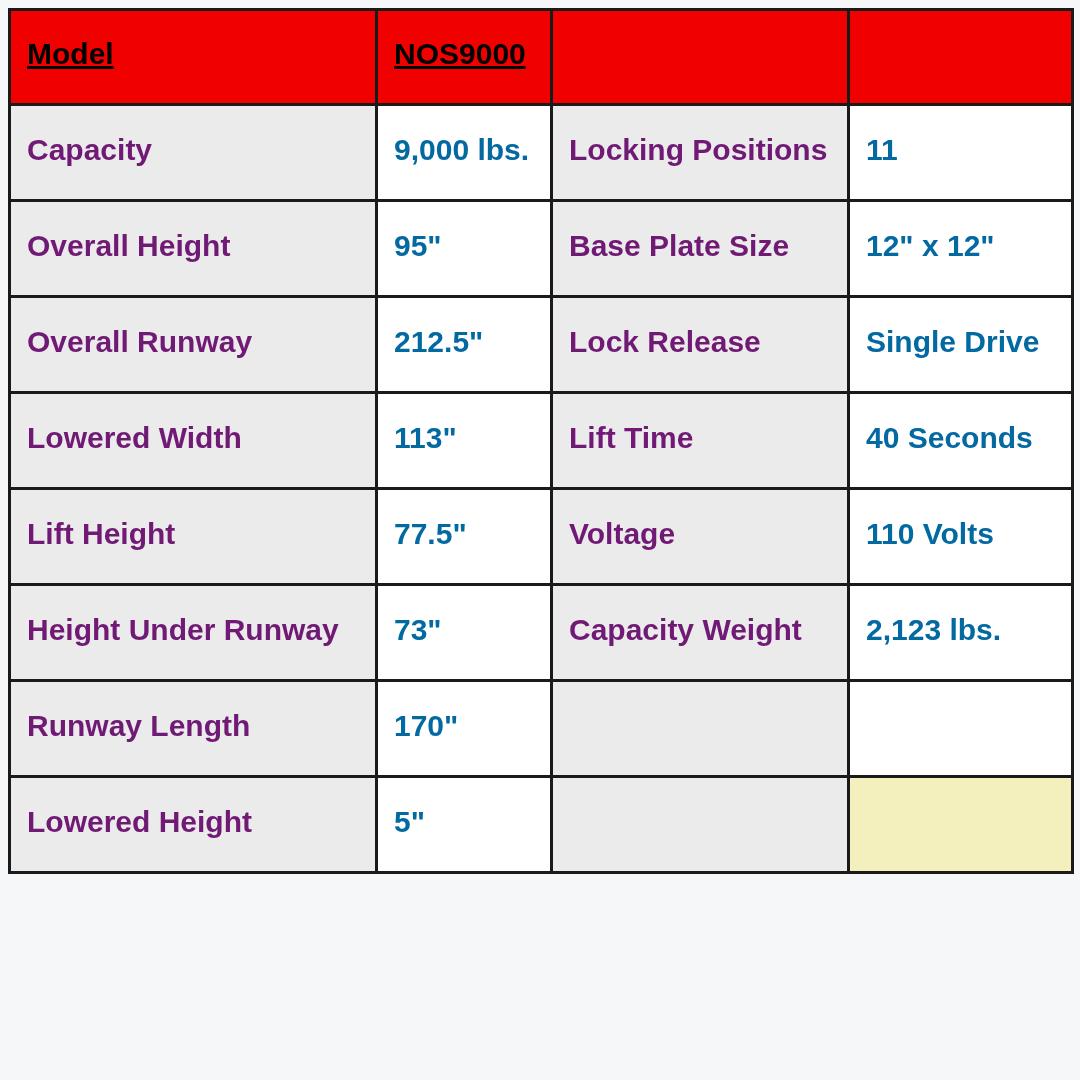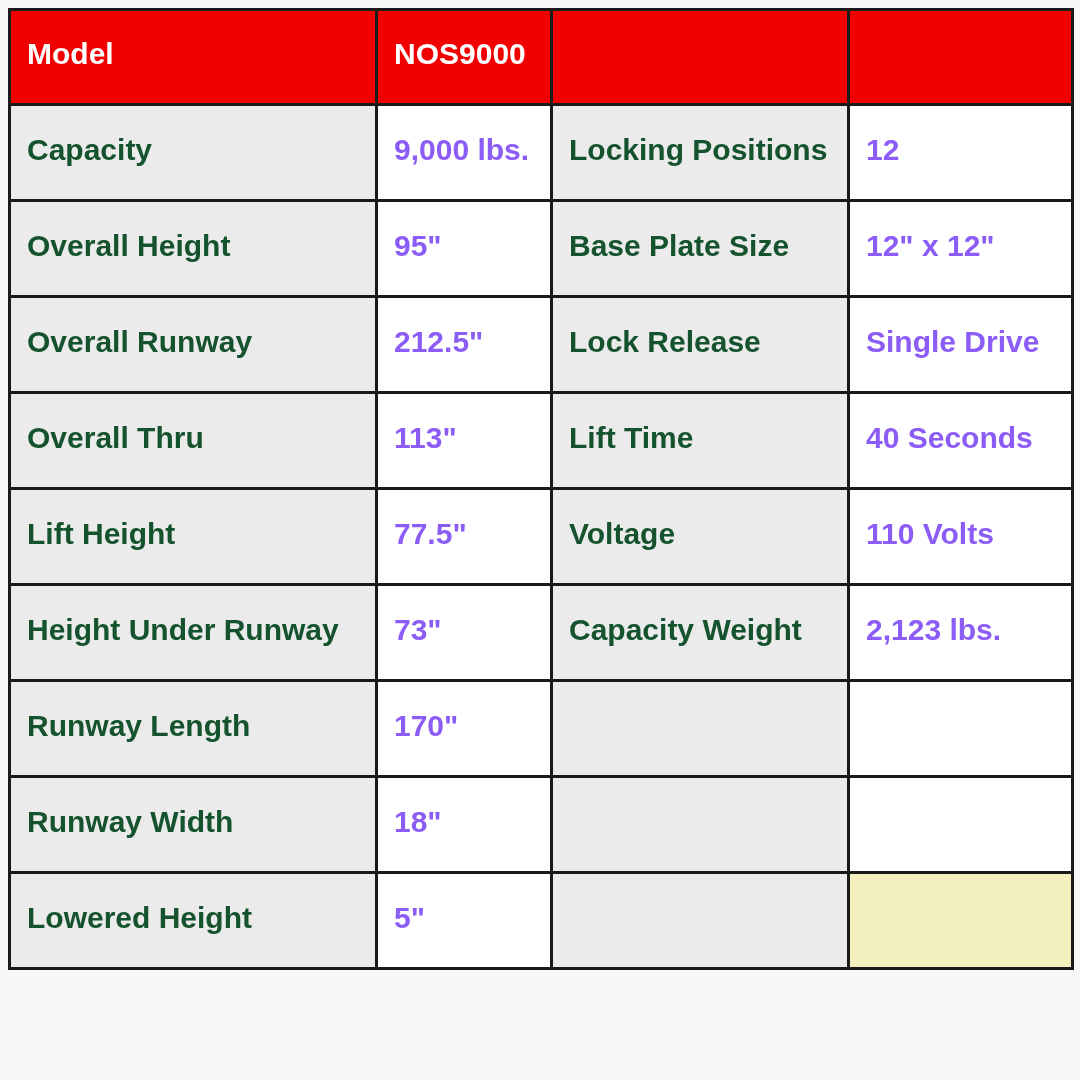--- a/index.html
+++ b/index.html
@@ -31,29 +31,30 @@
     text-align: left;
     vertical-align: middle;
     padding: 0 8px 6px 16px;
     overflow: hidden;
     white-space: nowrap;
   }
   .spec-table thead tr { height: 95px; }
   .spec-table tbody tr { height: 96px; }
   .spec-table th {
     background: #f10000;
-    color: #ffffff;
+    color: #000000;
+    text-decoration: underline;
   }
   .spec-table td.label {
     background: #ebebeb;
-    color: #14532d;
+    color: #701a75;
   }
   .spec-table td.value {
     background: #ffffff;
-    color: #8b5cf6;
+    color: #0369a1;
   }
   .spec-table td.highlight {
     background: #f4f0be;
   }
 </style>
 </head>
 <body>
 
 <div class="page">
   <table class="spec-table">
@@ -69,36 +70,36 @@
         <th>NOS9000</th>
         <th></th>
         <th></th>
       </tr>
     </thead>
     <tbody>
       <tr>
         <td class="label">Capacity</td>
         <td class="value">9,000 lbs.</td>
         <td class="label">Locking Positions</td>
-        <td class="value">12</td>
+        <td class="value">11</td>
       </tr>
       <tr>
         <td class="label">Overall Height</td>
         <td class="value">95"</td>
         <td class="label">Base Plate Size</td>
         <td class="value">12" x 12"</td>
       </tr>
       <tr>
         <td class="label">Overall Runway</td>
         <td class="value">212.5"</td>
         <td class="label">Lock Release</td>
         <td class="value">Single Drive</td>
       </tr>
       <tr>
-        <td class="label">Overall Thru</td>
+        <td class="label">Lowered Width</td>
         <td class="value">113"</td>
         <td class="label">Lift Time</td>
         <td class="value">40 Seconds</td>
       </tr>
       <tr>
         <td class="label">Lift Height</td>
         <td class="value">77.5"</td>
         <td class="label">Voltage</td>
         <td class="value">110 Volts</td>
       </tr>
@@ -108,26 +109,20 @@
         <td class="label">Capacity Weight</td>
         <td class="value">2,123 lbs.</td>
       </tr>
       <tr>
         <td class="label">Runway Length</td>
         <td class="value">170"</td>
         <td class="label"></td>
         <td class="value"></td>
       </tr>
       <tr>
-        <td class="label">Runway Width</td>
-        <td class="value">18"</td>
-        <td class="label"></td>
-        <td class="value"></td>
-      </tr>
-      <tr>
         <td class="label">Lowered Height</td>
         <td class="value">5"</td>
         <td class="label"></td>
         <td class="value highlight"></td>
       </tr>
     </tbody>
   </table>
 </div>
 
 </body></html>

